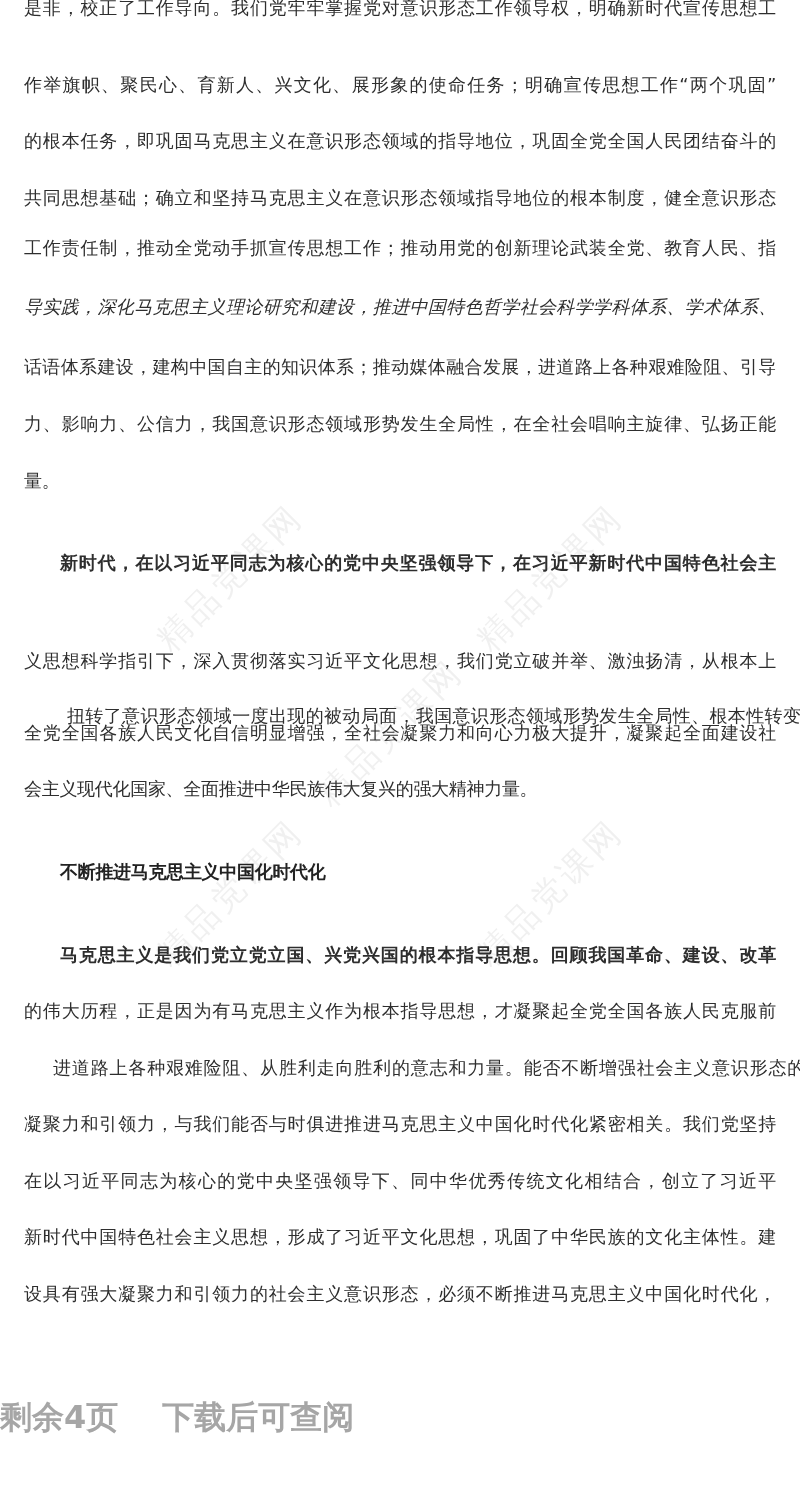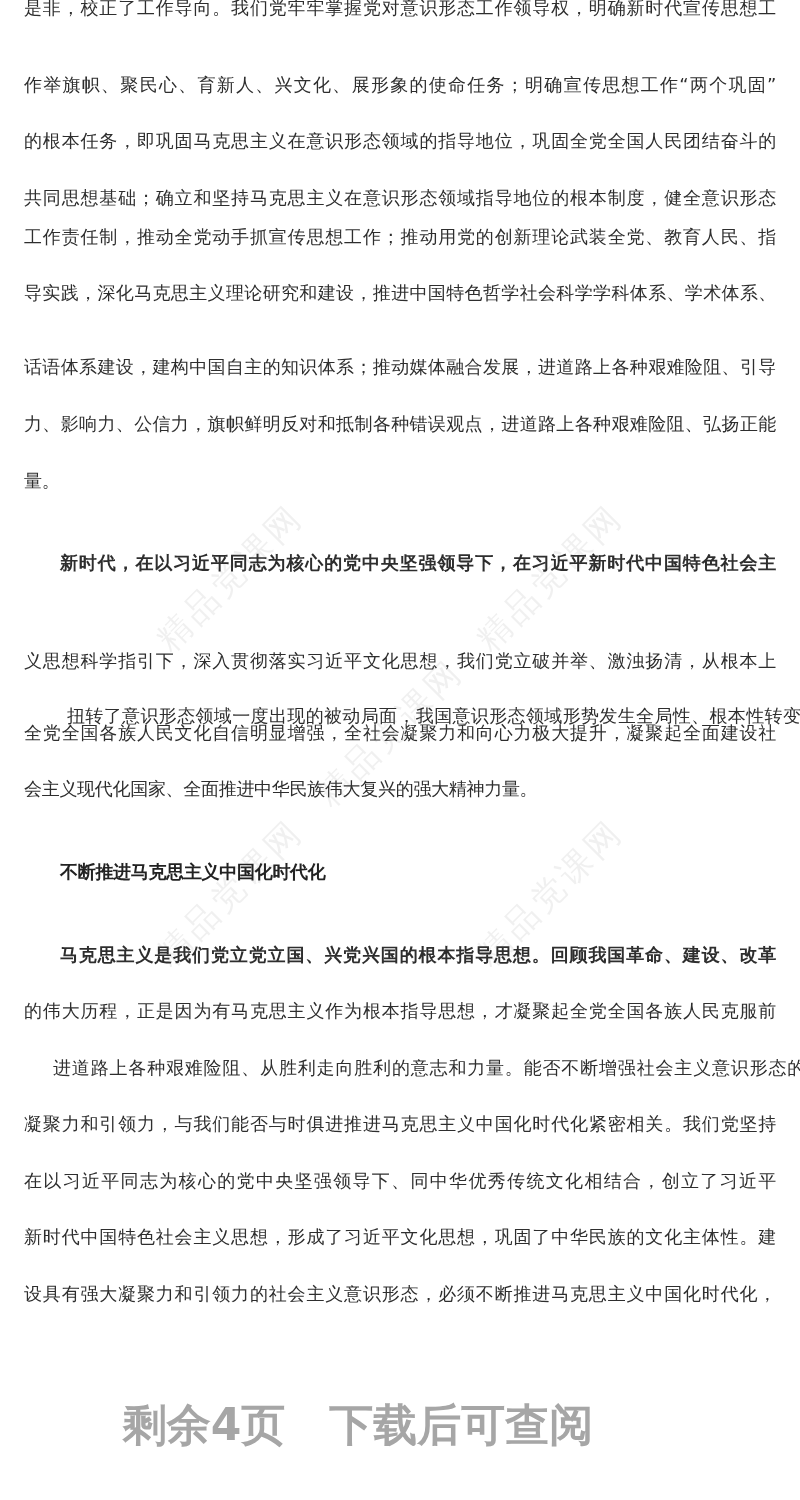--- a/index.html
+++ b/index.html
@@ -61,22 +61,21 @@
       white-space: nowrap;
       letter-spacing: 4px;
       pointer-events: none;
       font-family: "DejaVu Sans", sans-serif;
     }
     .footer-banner {
       position: absolute;
       left: 0;
       width: 716px;
       top: 1396px;
-      text-align: center;
-      font-size: 44px;
+      font-size: 32px;
       font-weight: bold;
       color: #a6a6a6;
       letter-spacing: 0px;
       word-spacing: 0;
     }
     .footer-banner span { display: inline-block; }
     .footer-banner .gap { width: 44px; }
   </style>
 </head>
 <body>
@@ -87,24 +86,24 @@
   <div class="watermark" style="left:455px; top:555px;">精品党课网</div>
   <div class="watermark" style="left:295px; top:710px;">精品党课网</div>
   <div class="watermark" style="left:135px; top:870px;">精品党课网</div>
   <div class="watermark" style="left:455px; top:870px;">精品党课网</div>
 
   <div>
     <div class="line" style="top:-4px;">是非，校正了工作导向。我们党牢牢掌握党对意识形态工作领导权，明确新时代宣传思想工</div>
     <div class="line" style="top:73px;">作举旗帜、聚民心、育新人、兴文化、展形象的使命任务；明确宣传思想工作“两个巩固”</div>
     <div class="line" style="top:129px;">的根本任务，即巩固马克思主义在意识形态领域的指导地位，巩固全党全国人民团结奋斗的</div>
     <div class="line" style="top:186px;">共同思想基础；确立和坚持马克思主义在意识形态领域指导地位的根本制度，健全意识形态</div>
-    <div class="line" style="top:225px;">工作责任制，推动全党动手抓宣传思想工作；推动用党的创新理论武装全党、教育人民、指</div>
-    <div class="line" style="top:281px;">导实践，深化马克思主义理论研究和建设，推进中国特色哲学社会科学学科体系、学术体系、</div>
+    <div class="line" style="top:236px;">工作责任制，推动全党动手抓宣传思想工作；推动用党的创新理论武装全党、教育人民、指</div>
+    <div class="line" style="top:295px;font-style:italic;">导实践，深化马克思主义理论研究和建设，推进中国特色哲学社会科学学科体系、学术体系、</div>
     <div class="line" style="top:355px;">话语体系建设，建构中国自主的知识体系；推动媒体融合发展，进道路上各种艰难险阻、引导</div>
-    <div class="line" style="top:412px;">力、影响力、公信力，旗帜鲜明反对和抵制各种错误观点，进道路上各种艰难险阻、弘扬正能</div>
+    <div class="line" style="top:412px;">力、影响力、公信力，我国意识形态领域形势发生全局性，在全社会唱响主旋律、弘扬正能</div>
     <div class="line last" style="top:469px;">量。</div>
   </div>
 
   <div>
     <div class="line indent" style="top:551px;">新时代，在以习近平同志为核心的党中央坚强领导下，在习近平新时代中国特色社会主</div>
     <div class="line" style="top:615px;margin-top:34px;">义思想科学指引下，深入贯彻落实习近平文化思想，我们党立破并举、激浊扬清，从根本上</div>
     <div class="line" style="top:704px;margin-left:43px;">扭转了意识形态领域一度出现的被动局面，我国意识形态领域形势发生全局性、根本性转变，</div>
     <div class="line" style="top:721px;">全党全国各族人民文化自信明显增强，全社会凝聚力和向心力极大提升，凝聚起全面建设社</div>
     <div class="line last" style="top:777px;">会主义现代化国家、全面推进中华民族伟大复兴的强大精神力量。</div>
   </div>

